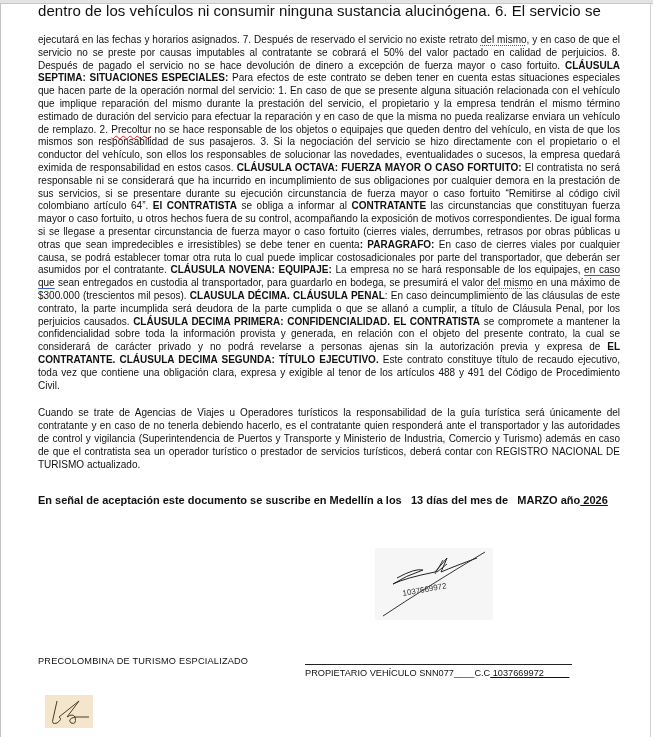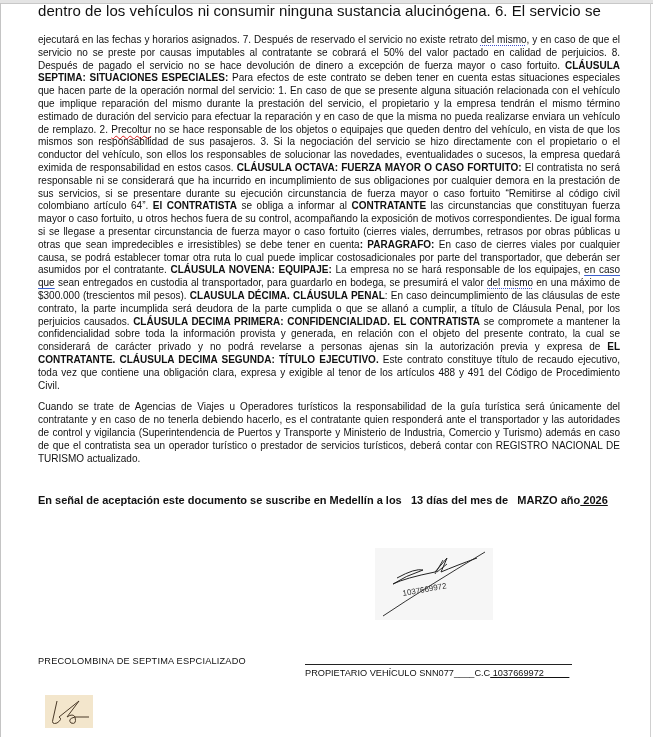--- a/index.html
+++ b/index.html
@@ -10,21 +10,21 @@
   }
   .topbar { position: absolute; left: 0; top: 0; width: 653px; height: 3px; background: #e4e4e4; border-bottom: 1px solid #c8c8c8; }
   .leftrule { position: absolute; left: 0; top: 3px; width: 1px; height: 734px; background: #c4c4c4; }
   .rightrule { position: absolute; left: 650px; top: 3px; width: 1px; height: 734px; background: #d0d0d0; }
   .page { position: absolute; left: 38px; top: 5px; width: 582px; }
   .line1 { font-size: 15px; line-height: 12px; margin: 0; letter-spacing: 0.05px; }
   .para {
     font-size: 10px; line-height: 12.8px; text-align: justify; margin: 0;
   }
   .p-main { margin-top: 17px; }
-  .p-agency { margin-top: 9px; }
+  .p-agency { margin-top: 15px; }
   .bold { font-weight: bold; }
   .dotted { text-decoration: underline dotted #3b4fd1; text-underline-offset: 2px; }
   .wavy { text-decoration: underline wavy #d22; text-decoration-thickness: 1px; text-underline-offset: 2px; }
   .blueul { text-decoration: underline #3a5fd0; text-underline-offset: 2px; }
   .accept {
     position: absolute; left: 38px; top: 494px; font-size: 11px; white-space: pre; font-weight: bold;
   }
   .ul { text-decoration: underline; }
   .sig-owner { position: absolute; left: 375px; top: 548px; width: 118px; height: 72px; background: #f6f6f6; }
   .sig-owner svg { width: 100%; height: 100%; }
@@ -54,21 +54,21 @@
     <path d="M8 68 Q50 40 110 4" stroke="#333" stroke-width="1" fill="none"></path>
     <path d="M22 30 Q40 20 48 22 Q30 28 18 36 Q30 30 60 24 L72 10 L66 24 Q80 18 102 10" stroke="#222" stroke-width="1" fill="none"></path>
     <path d="M60 26 L68 12 M62 24 L72 16" stroke="#222" stroke-width="0.9" fill="none"></path>
     <text x="28" y="48" font-size="8" fill="#333" transform="rotate(-10 28 48)" font-family="Liberation Sans, sans-serif">1037669972</text>
   </svg>
 </div>
 
 <div class="sig-line"></div>
 
 <div class="contractor">
-  <div>PRECOLOMBINA  DE SEPTIMA  ESPCIALIZADO</div>
+  <div>PRECOLOMBINA  DE TURISMO  ESPCIALIZADO</div>
 </div>
 
 <div class="owner-label"><span>PROPIETARIO VEHÍCULO SNN077</span><span>____</span><span>C.C</span><span class="ul"> 1037669972          </span></div>
 
 <div class="sig-contractor">
   <svg viewBox="0 0 48 33">
     <path d="M12 6 L8 24 Q6 30 12 28 Q18 24 14 22 L34 6 L22 22 Q28 18 30 22 Q32 30 26 28 Q22 24 30 22 L44 22" stroke="#4a3a28" stroke-width="1" fill="none"></path>
   </svg>
 </div>
 

